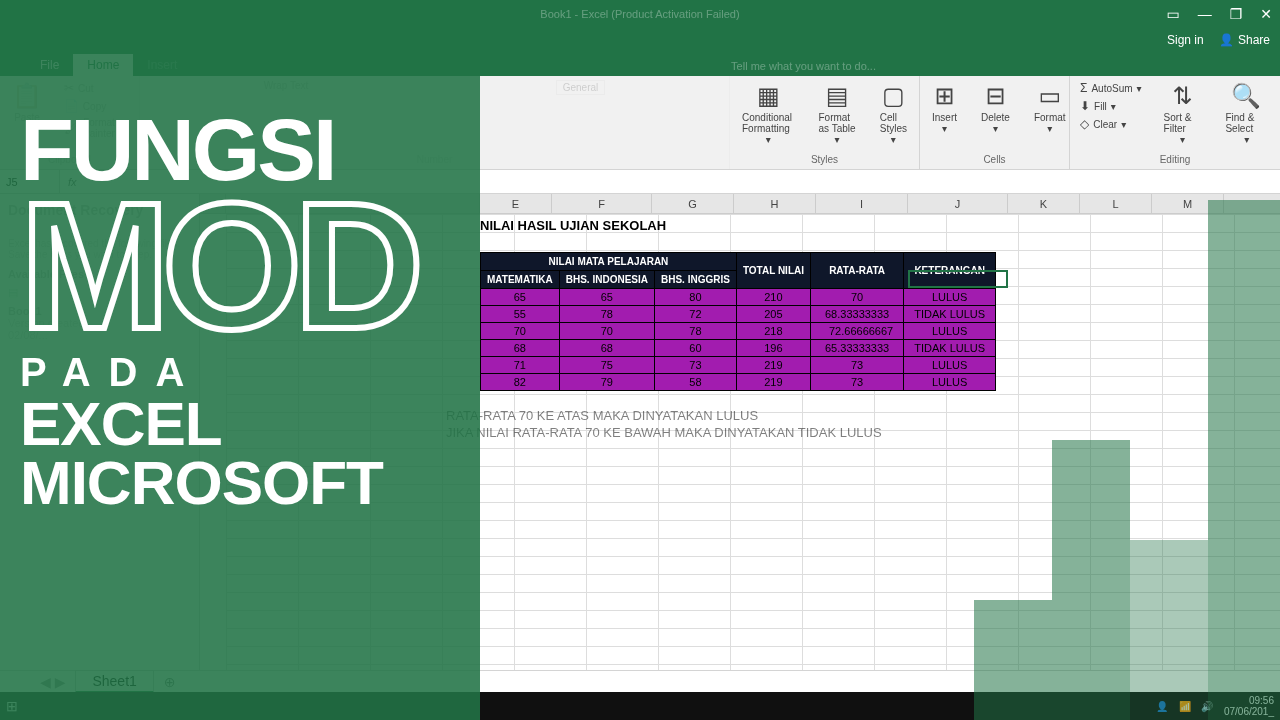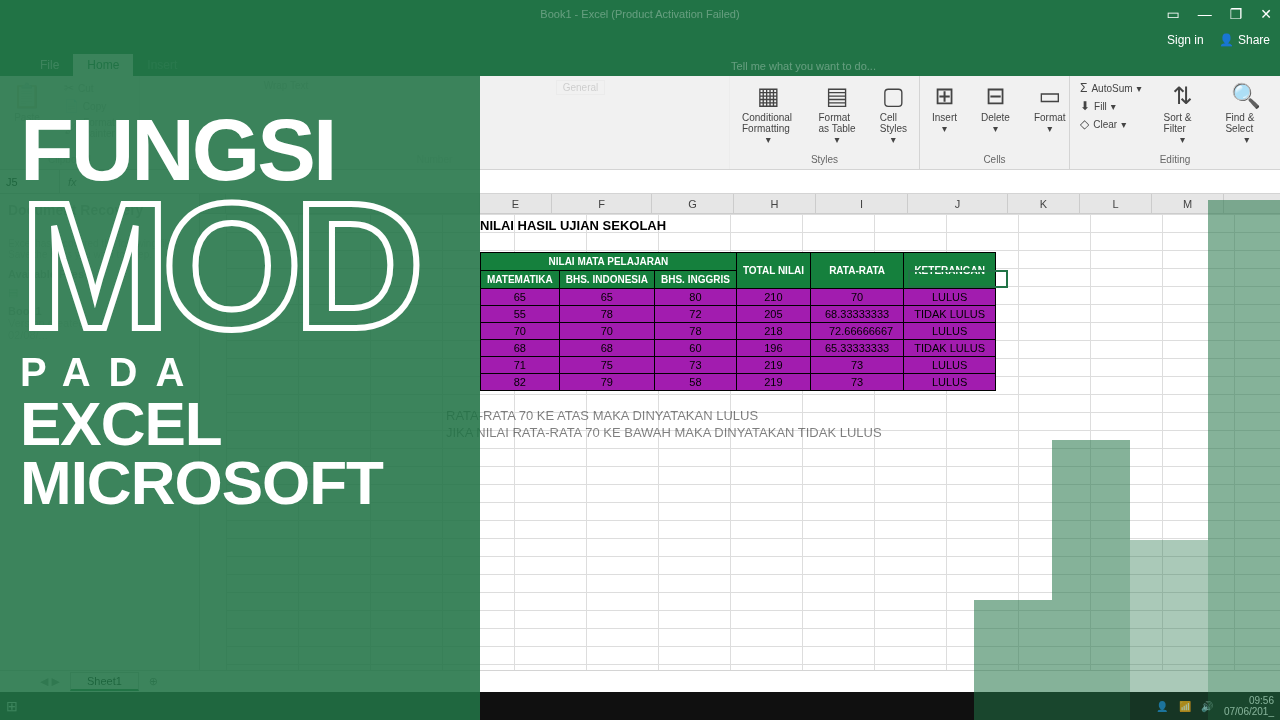--- a/index.html
+++ b/index.html
@@ -46,31 +46,31 @@
 .grid { flex: 1; position: relative; overflow: hidden; background: #fff; }
 .col-headers { display: flex; height: 20px; background: #e6e6e6; border-bottom: 1px solid #ccc; position: absolute; top: 0; left: 0; right: 0; }
 .col-headers div { border-right: 1px solid #ccc; font-size: 11px; text-align: center; color: #444; line-height: 20px; }
 
 .sheet-body { position: absolute; top: 20px; left: 26px; right: 0; bottom: 0; }
 .grid-lines { position: absolute; inset: 0; background-image: linear-gradient(to right, #ddd 1px, transparent 1px), linear-gradient(to bottom, #ddd 1px, transparent 1px); background-size: 72px 18px; }
 
 .sheet-title { position: absolute; top: 4px; left: 254px; font-weight: bold; font-size: 13px; }
 
 .data-table { position: absolute; top: 38px; left: 254px; border-collapse: collapse; font-size: 11px; }
-.data-table th { background: #15803d; color: #fff; border: 1px solid #000; padding: 3px 6px; font-weight: bold; font-size: 10px; }
+.data-table th { background: #0f172a; color: #fff; border: 1px solid #000; padding: 3px 6px; font-weight: bold; font-size: 10px; }
 .data-table td { border: 1px solid #000; padding: 2px 10px; text-align: center; background: #a21caf; }
 .data-table .group-header th { font-size: 10px; }
 
 .footer-notes { position: absolute; top: 194px; left: 220px; font-size: 13px; color: #000; }
 .footer-notes div { margin-bottom: 2px; opacity: 0.5; }
 
 .active-cell { position: absolute; border: 2px solid #217346; background: rgba(33,115,70,0.0); }
 
 
-.sheettabs { height: 22px; border-top: 1px solid #d4d4d4; display: flex; align-items: center; font-size: 11px; background: #fff; padding-left: 40px; }
+.sheettabs { height: 22px; border-top: 1px solid #d4d4d4; display: flex; align-items: center; font-size: 14px; background: #fff; padding-left: 40px; }
 .sheettab { padding: 2px 16px; border: 1px solid #ccc; background: #fff; border-bottom: 2px solid #217346; }
 .statusbar { height: 22px; background: #f1f1f1; border-top: 1px solid #d4d4d4; display: flex; align-items: center; font-size: 11px; color: #666; padding: 0 8px; }
 .statusbar-right { margin-left: auto; display: flex; gap: 10px; align-items: center; }
 
 
 .taskbar { position: absolute; bottom: 0; left: 0; right: 0; height: 28px; background: #101010; display: flex; align-items: center; padding: 0 6px; color: #fff; font-size: 10px; }
 .taskbar-right { margin-left: auto; display: flex; gap: 10px; align-items: center; }
 
 
 .overlay { position: absolute; left: 0; top: 0; width: 480px; height: 720px; background: rgba(33,115,70,0.88); pointer-events: none; }

